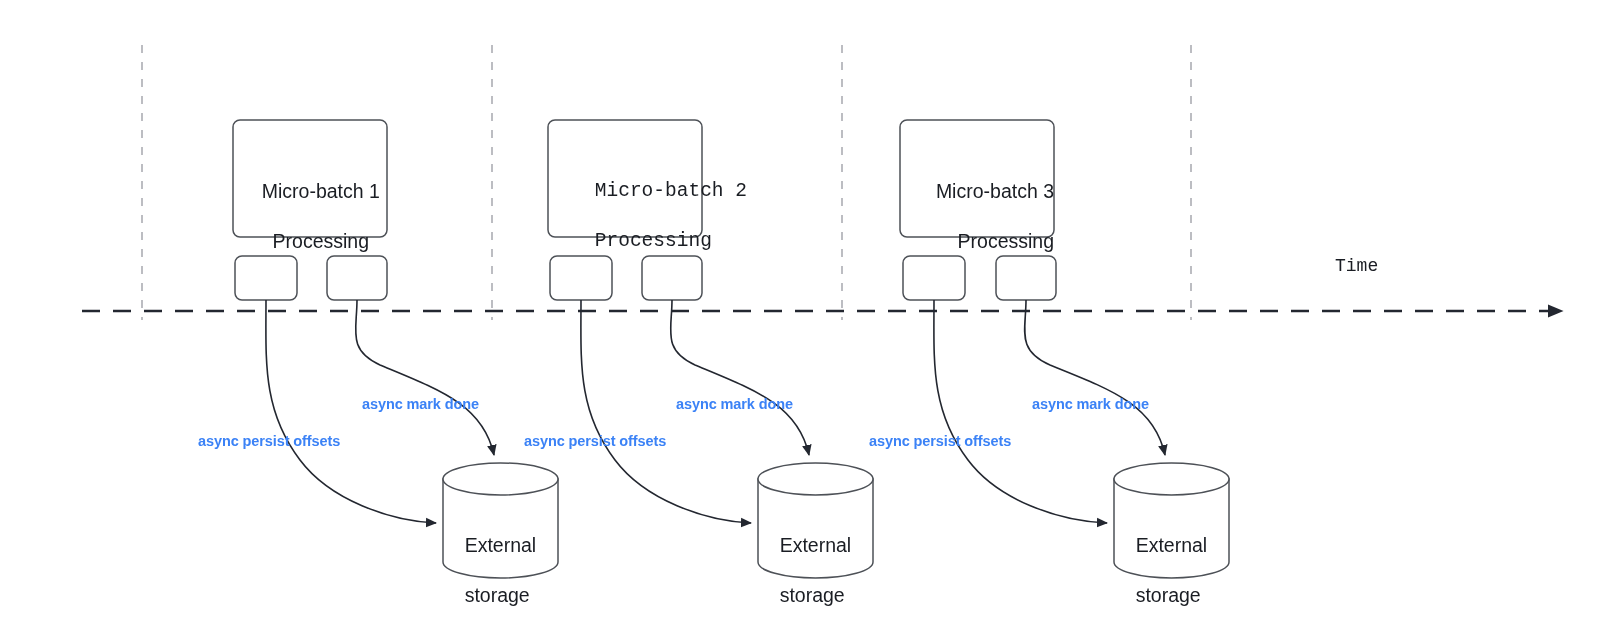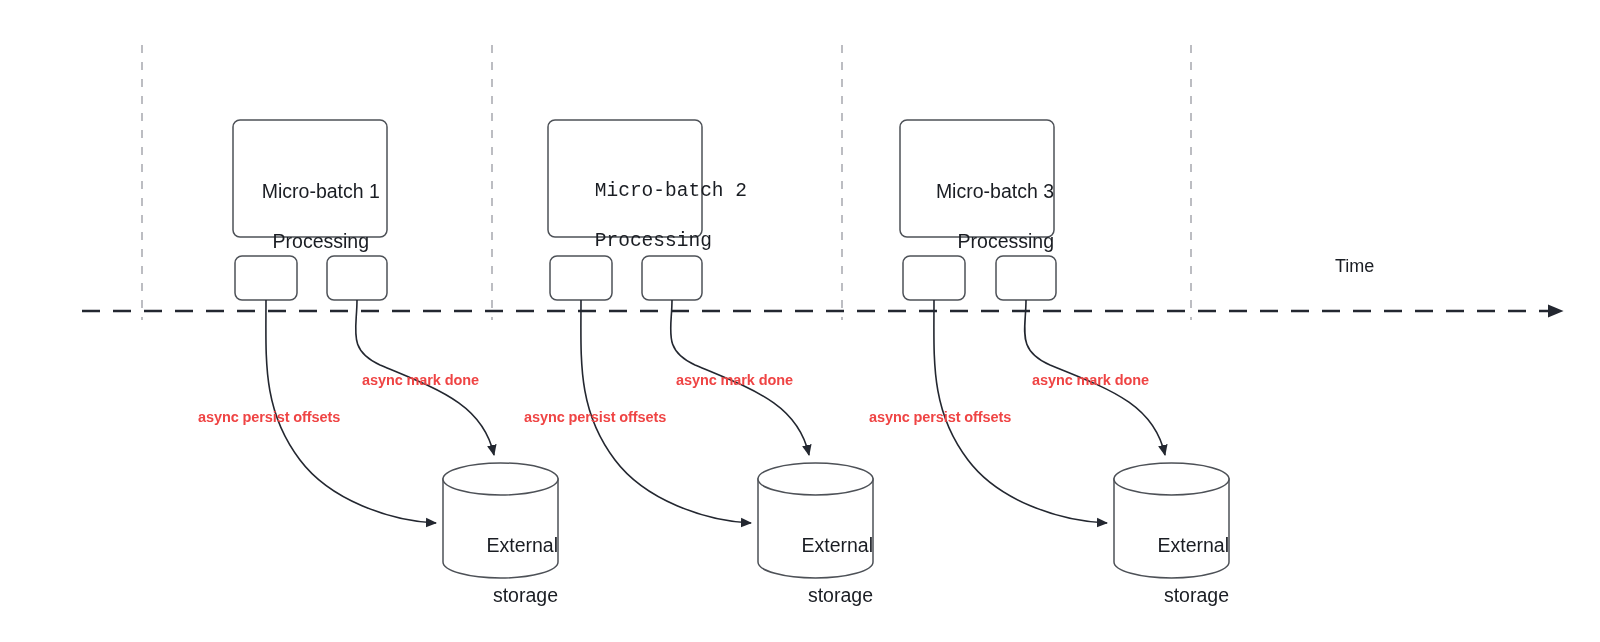--- a/index.html
+++ b/index.html
@@ -37,32 +37,34 @@
   }
   .box-label {
     font-size: 19.5px;
     line-height: 25px;
     text-align: center;
     color: #1a1d23;
   }
   .cyl-label {
     font-size: 19.5px;
     line-height: 25px;
-    text-align: right;
+    text-align: left;
     color: #1a1d23;
   }
   .edge-label {
     font-size: 14.5px;
     font-weight: bold;
-    color: #ef4444;
+    color: #3b82f6;
     letter-spacing: -0.1px;
+    margin-top: 24px;
   }
   .axis-label {
     font-size: 18px;
     color: #1a1d23;
+    font-family: Liberation Mono, monospace;
   }
 </style>
 </head>
 <body>
 
 <div id="canvas">
 
   <svg id="diagram-svg" viewBox="0 0 1600 642" xmlns="http://www.w3.org/2000/svg">
     <defs>
       <marker id="arrow-edge" viewBox="0 0 10 10" refX="9" refY="5" markerWidth="7" markerHeight="7" orient="auto-start-reverse">

